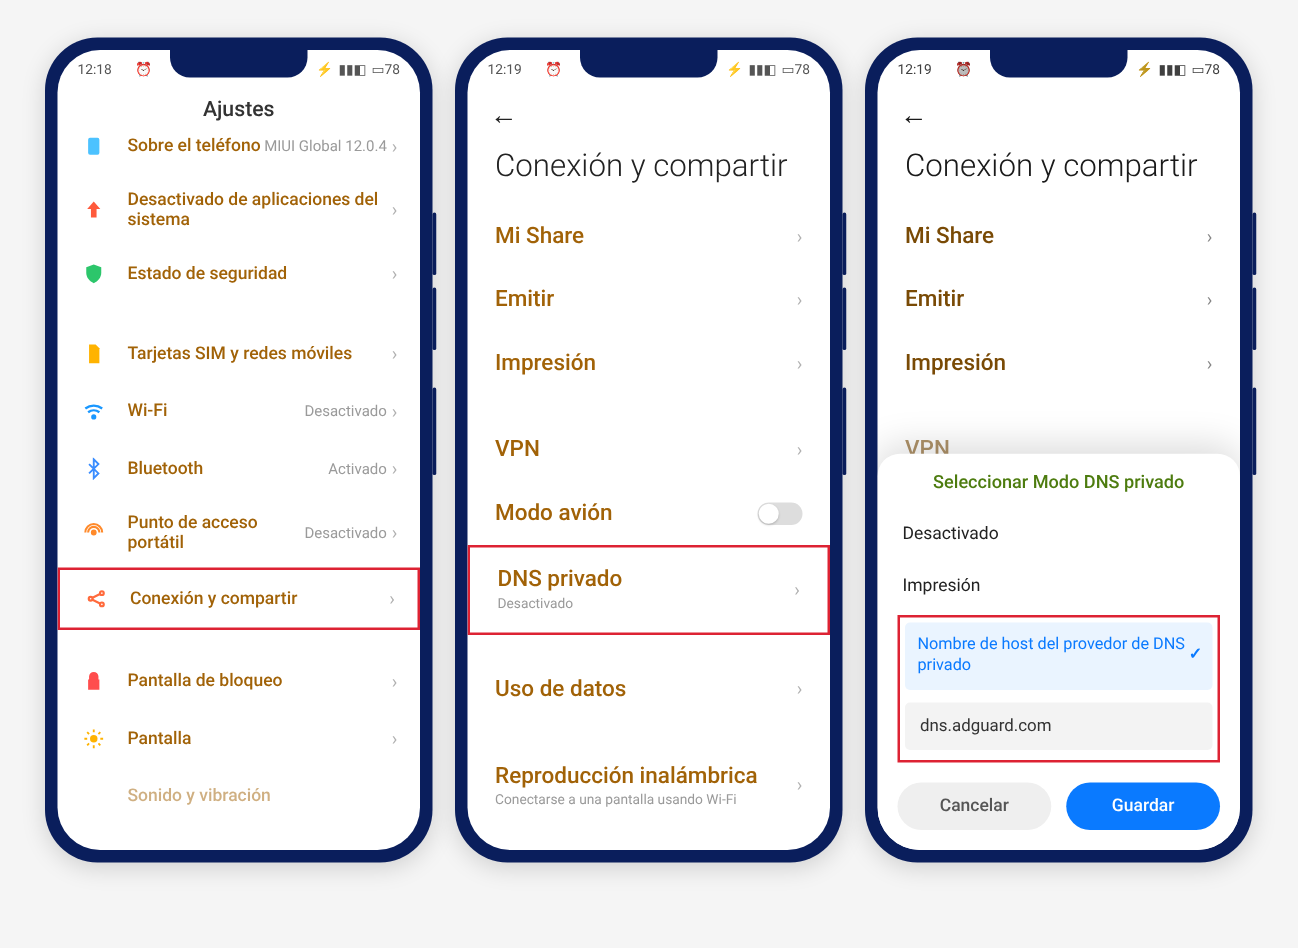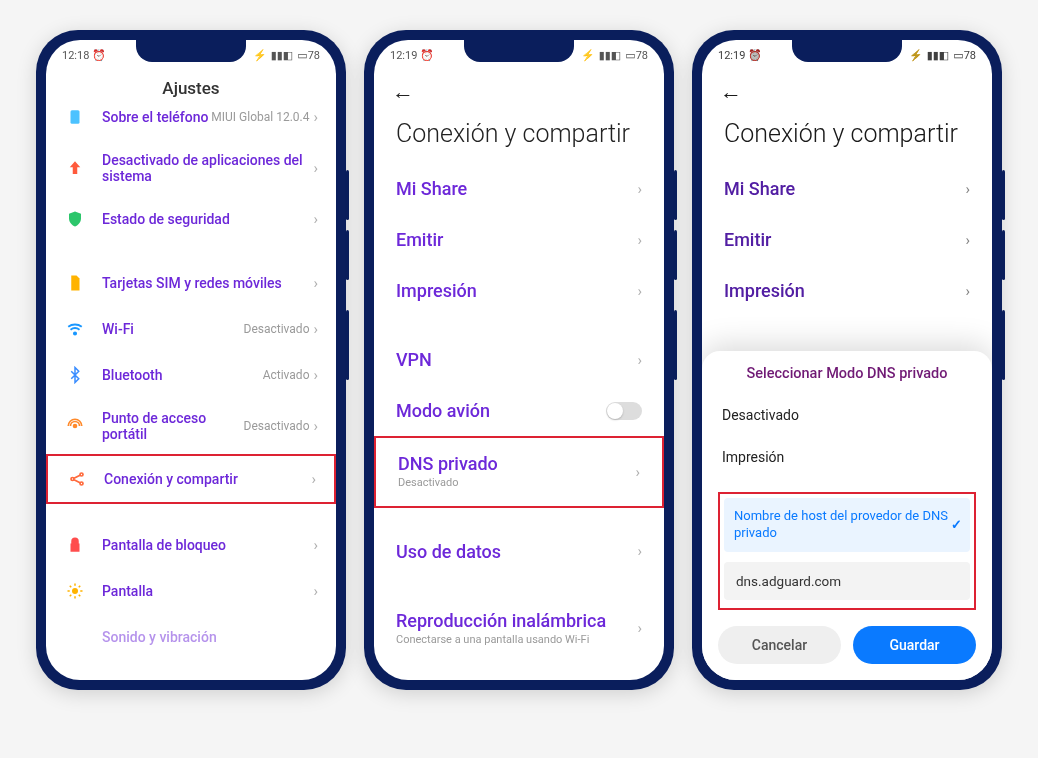--- a/index.html
+++ b/index.html
@@ -38,21 +38,21 @@
   .screen.dimmed > .page-head,
   .screen.dimmed > .list {
     filter: brightness(.75);
     pointer-events: none;
   }
   .status-bar {
     height: 30px; width: 100%;
     display: flex; justify-content: space-between; align-items: center;
     padding: 0 16px; font-size: 11px; color: #555;
   }
-  .status-left { display: flex; align-items: center; gap: 3px; text-align: center; }
+  .status-left { display: flex; align-items: center; gap: 19px; text-align: center; }
   .status-right { display: flex; align-items: center; gap: 4px; }
   .notch {
     position: absolute; top: 0; left: 50%; transform: translateX(-50%);
     width: 110px; height: 22px; background: #0a1e5c;
     border-bottom-left-radius: 16px; border-bottom-right-radius: 16px;
   }
   .toolbar {
     height: 44px; display: flex; align-items: center; padding: 0 18px;
   }
   .back-arrow { font-size: 22px; color: #222; }
@@ -69,21 +69,21 @@
   .row {
     display: flex; align-items: center; padding: 12px 18px;
     position: relative;
   }
   .row-icon {
     width: 22px; height: 22px; margin-right: 16px;
     display: flex; align-items: center; justify-content: center;
     font-size: 16px;
   }
   .row-body { flex: 1; min-width: 0; }
-  .row-title { font-size: 14px; color: #6d28d9; font-weight: 500; }
+  .row-title { font-size: 14px; color: #a16207; font-weight: 500; }
   .row-sub   { font-size: 11px; color: #9a9a9a; margin-top: 2px; line-height:1.3; }
   .row-value { font-size: 12px; color: #9a9a9a; margin-right: 4px; }
   .row-chevron { color: #b0b0b0; font-size: 15px; }
   .sep { height: 18px; }
   .row-simple {
     display: flex; align-items: center; justify-content: space-between;
     padding: 15px 22px;
   }
   .row-simple .row-body { flex: 1; }
   .row-simple .row-title { font-size: 18px; }
@@ -97,40 +97,40 @@
     box-shadow: 0 1px 2px rgba(0,0,0,.2);
   }
   .highlight-box { border: 2px solid #d23; }
   .sheet {
     position: absolute; left: 0; right: 0; bottom: 0;
     background: #fff; border-top-left-radius: 18px; border-top-right-radius: 18px;
     padding: 14px 16px 16px 16px;
     box-shadow: 0 -6px 30px rgba(0,0,0,.15);
   }
   .sheet-title {
-    text-align: center; font-size: 14.5px; font-weight: 500; color: #701a75;
+    text-align: center; font-size: 14.5px; font-weight: 500; color: #4d7c0f;
     margin-bottom: 12px;
   }
   .sheet-option {
     padding: 13px 4px; font-size: 14px; color: #222;
   }
   .sheet-selected {
     background: #eaf4ff; color: #0a7aff; font-size: 13px;
     padding: 10px 10px; border-radius: 4px; position: relative;
     line-height: 1.3;
   }
   .sheet-selected .check {
     position: absolute; right: 8px; top: 50%; transform: translateY(-50%);
     color: #0a7aff; font-weight: bold;
   }
   .sheet-input {
     margin-top: 10px; background: #f3f3f3; border-radius: 4px;
     padding: 11px 12px; font-size: 13.5px; color: #333;
   }
-  .sheet-group { border: 2px solid #d23; padding: 4px 4px 8px 4px; margin-top: 14px; }
+  .sheet-group { border: 2px solid #d23; padding: 4px 4px 8px 4px; margin-top: 2px; }
   .sheet-buttons { display: flex; gap: 12px; margin-top: 16px; }
   .btn {
     flex: 1; text-align: center; padding: 11px 0; border-radius: 22px;
     font-size: 14px; font-weight: 500;
   }
   .btn-cancel  { background: #efefef; color: #555; }
   .btn-primary { background: #0a7aff; color: #ffffff; }
   svg { width: 18px; height: 18px; }
   .ic-phone  { color:#4cc2ff; }
   .ic-up     { color:#ff5a3c; }

